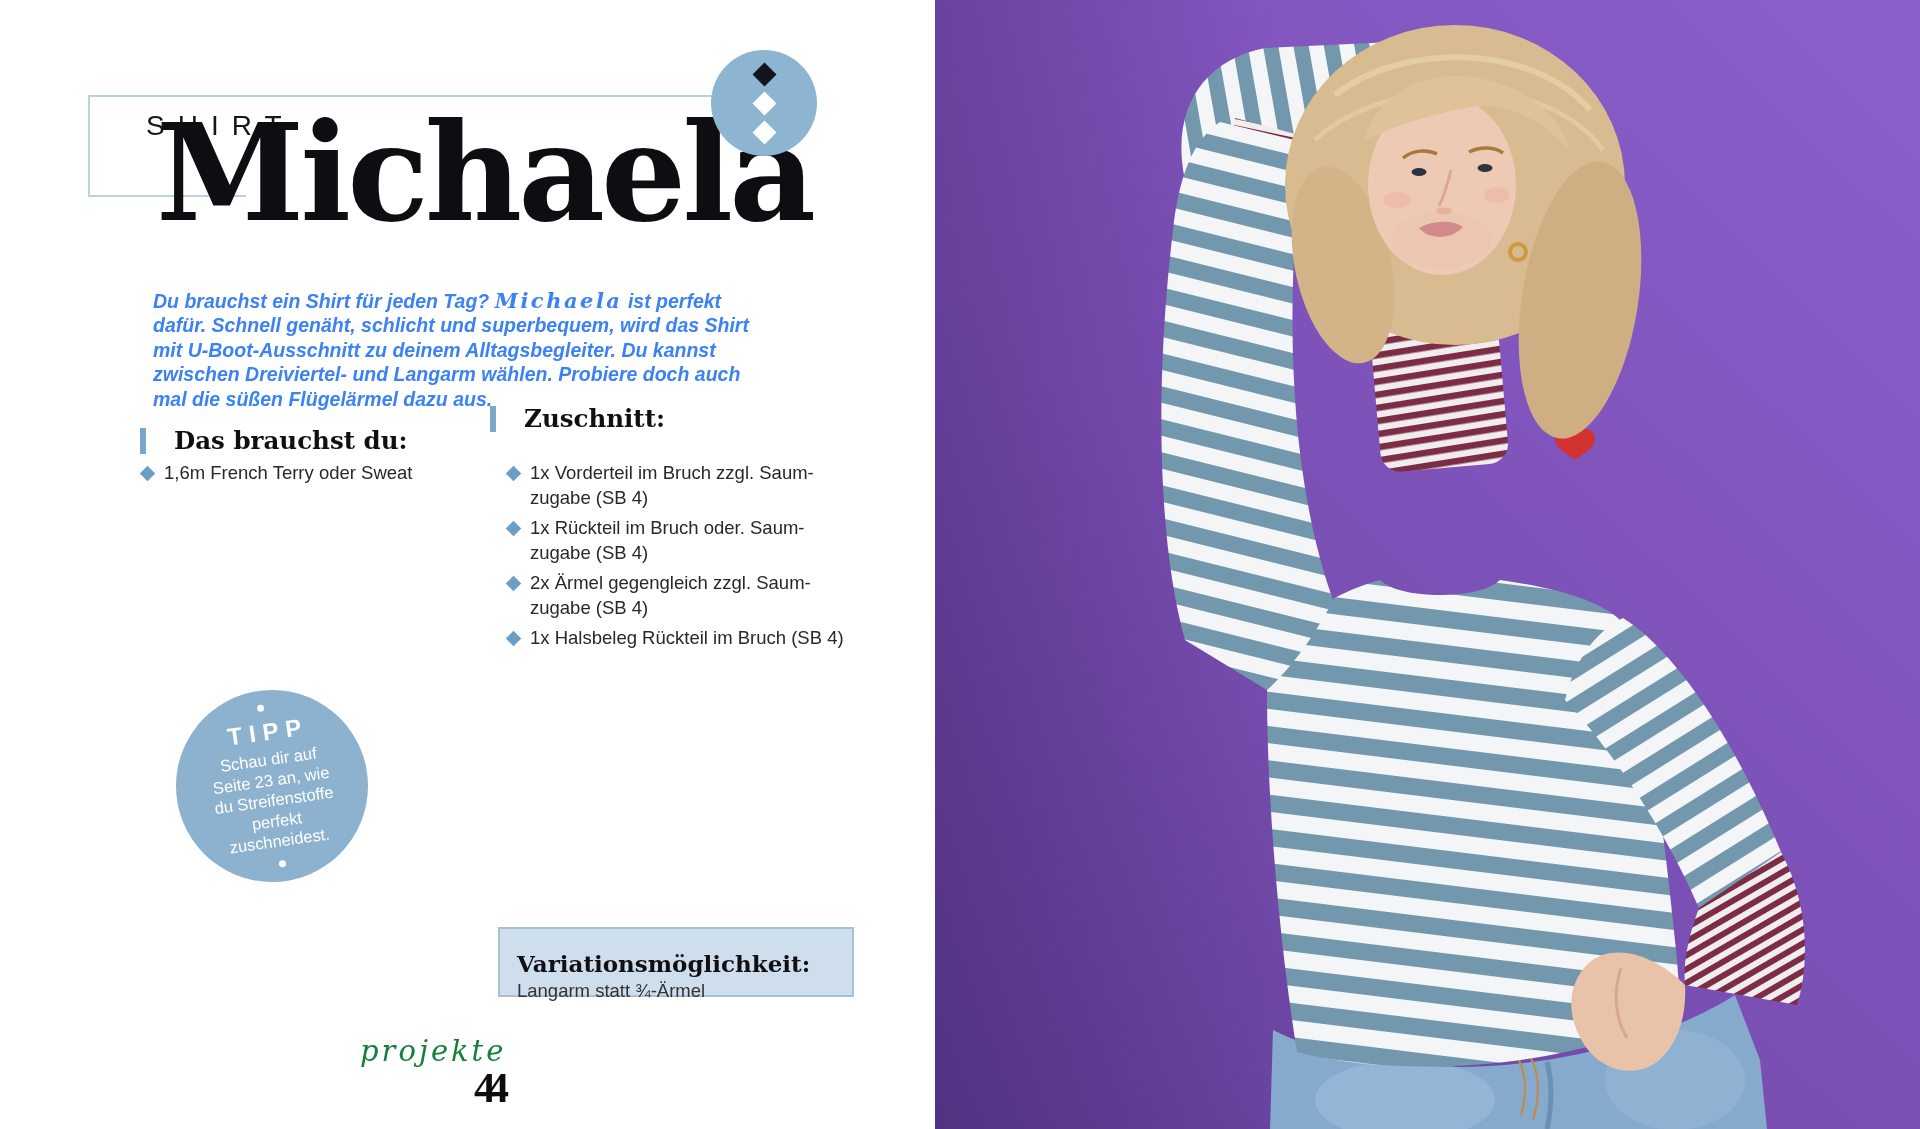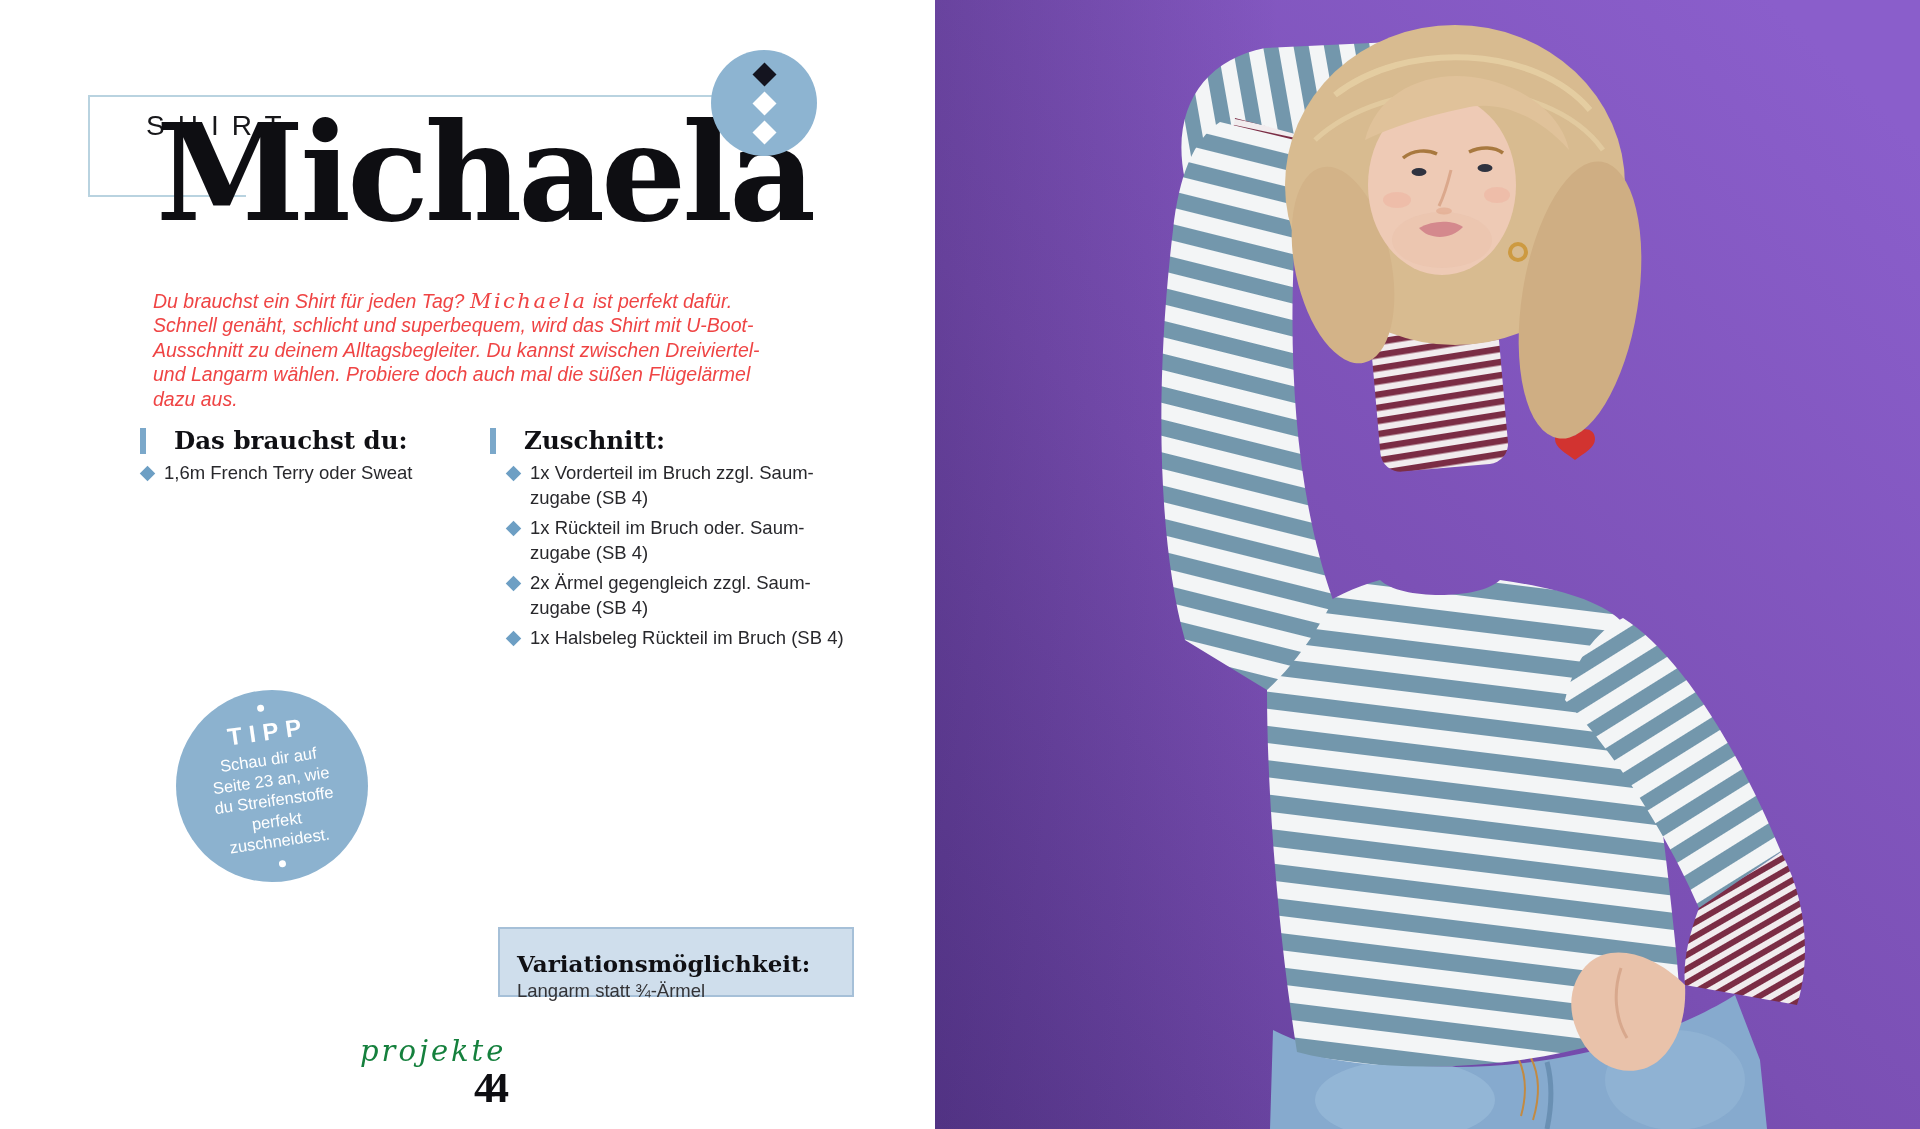--- a/index.html
+++ b/index.html
@@ -22,29 +22,29 @@
   .d-dark{background:#14141f;}
   .d-white{background:#ffffff;}
 
   .kicker{left:146px;top:110px;font-size:28px;letter-spacing:13px;color:#17171a;}
   .title{
     left:156px;top:100px;font-family:"DejaVu Serif",serif;font-weight:700;
     font-size:134px;line-height:1.1;letter-spacing:-4px;color:#0e0e12;z-index:2;
   }
 
   
-  .intro{left:153px;top:269px;width:620px;font-size:19.5px;line-height:24.6px;font-style:italic;color:#ef4444;}
+  .intro{left:153px;top:269px;width:620px;font-size:19.5px;line-height:24.6px;font-style:italic;color:#3b82f6;font-weight:bold;}
   .script{font-family:"DejaVu Serif",serif;font-size:21px;letter-spacing:2.5px;}
 
   
   .sec{display:flex;align-items:center;gap:28px;}
   .sec .bar{width:6px;height:26px;background:#7ba8ca;}
   .sec .sec-t{font-family:"DejaVu Serif",serif;font-weight:700;font-size:24.5px;color:#101014;}
   .needs-h{left:140px;top:426px;}
-  .cut-h{left:490px;top:426px;}
+  .cut-h{left:490px;top:404px;}
 
   
   .blist{list-style:none;margin:0;padding:0;}
   .blist li{display:flex;gap:11px;font-size:18.5px;line-height:24.5px;color:#28282c;margin-bottom:6px;}
   .diamond{flex:0 0 auto;width:11px;height:11px;background:#6d9fc4;transform:rotate(45deg);margin-top:7px;}
   .needs-list{left:142px;top:461px;width:320px;}
   .cut-list{left:508px;top:461px;width:345px;}
 
   
   .tip{

